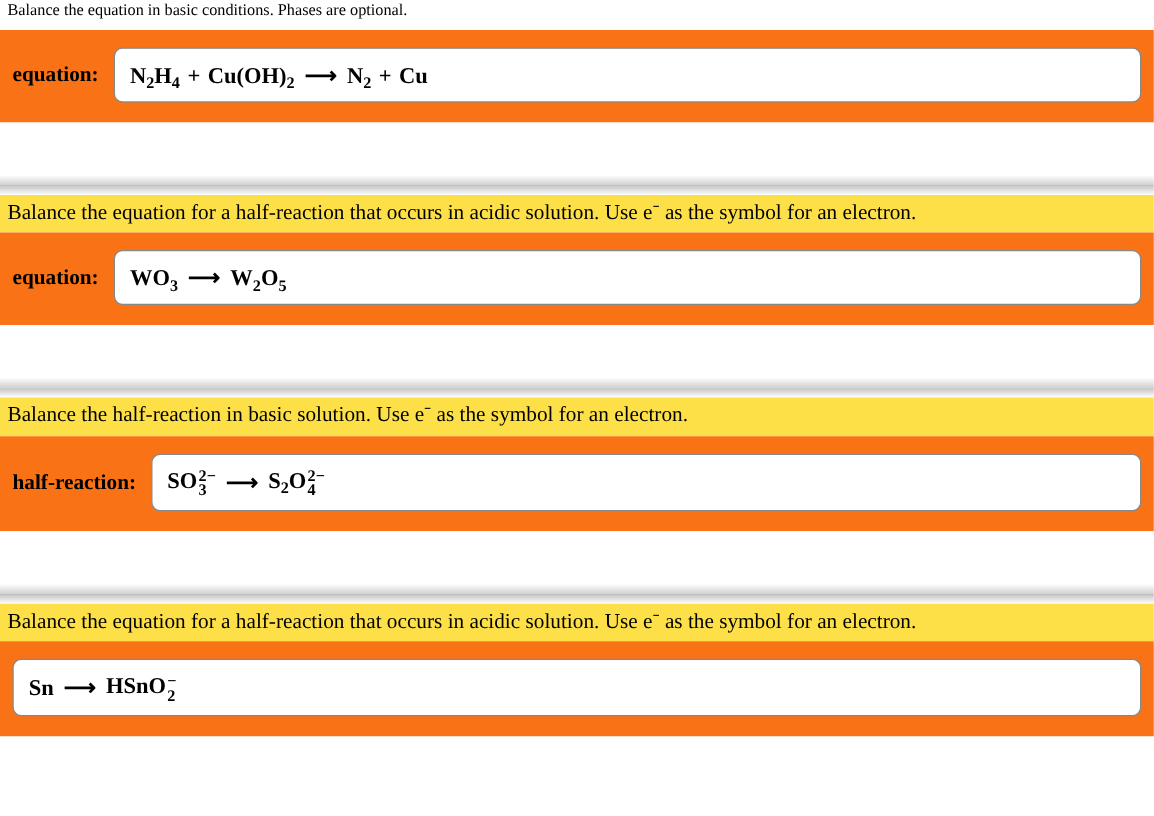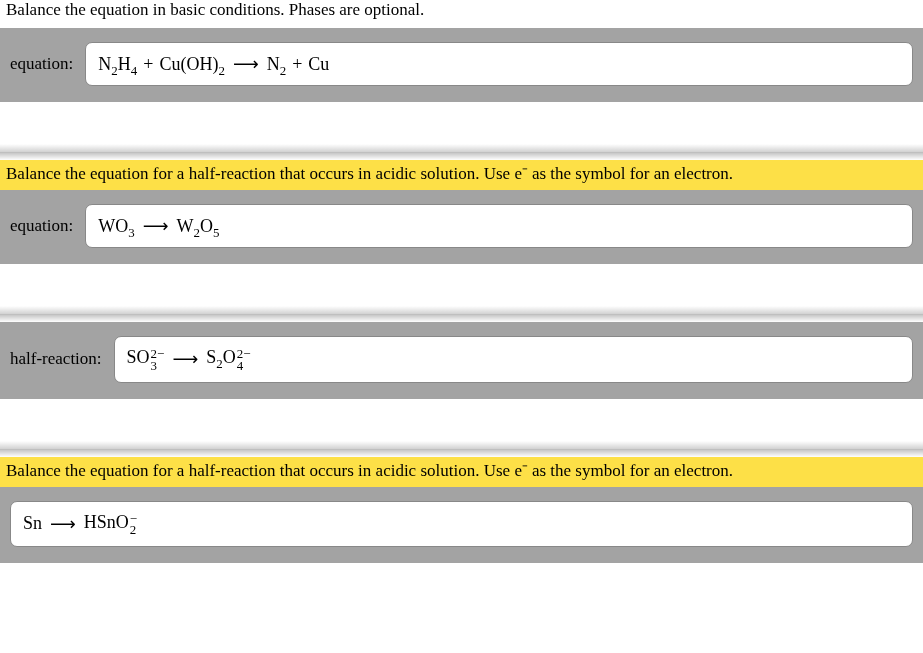--- a/index.html
+++ b/index.html
@@ -31,22 +31,23 @@
     border-top: 1px solid #bfbfbf;
   }
   .shadow-up {
     height: 8px;
     background: linear-gradient(to top, rgba(0,0,0,0.18), rgba(0,0,0,0));
   }
   .equation-row {
     display: flex;
     align-items: center;
     padding: 14px 10px 16px 10px;
-    background: #a3a3a3;
+    background: #f97316;
     gap: 8px;
+    font-weight: bold;
   }
   .label {
     font-size: 17px;
     white-space: nowrap;
     padding-right: 4px;
   }
   .input-box {
     flex: 1;
     border: 1px solid #888;
     border-radius: 7px;
@@ -89,21 +90,21 @@
     align-items: flex-start;
     font-size: 0.72em;
     line-height: 0.9;
     vertical-align: 0.4em;
     margin-left: 1px;
   }
   .stack .top { }
   .stack .bot { }
   .first-header {
     padding: 0 6px 8px 6px;
-    font-size: 17px;
+    font-size: 13px;
   }
 </style>
 </head>
 <body>
 
 <div class="section">
   <div class="first-header">Balance the equation in basic conditions. Phases are optional.</div>
   <div class="equation-row">
     <span class="label">equation:</span>
     <div class="input-box">
@@ -134,20 +135,21 @@
         <span class="unit"><span>W</span><sub>2</sub><span>O</span><sub>5</sub></span>
       </span>
     </div>
   </div>
   <div class="section-gap"></div>
   <div class="shadow-up"></div>
 </div>
 
 <div class="section">
   <div class="shadow-divider"></div>
+  <div class="section-header">Balance the half-reaction in basic solution. Use e⁻ as the symbol for an electron.</div>
   <div class="equation-row">
     <span class="label">half-reaction:</span>
     <div class="input-box">
       <span class="chem">
         <span class="unit"><span>SO</span><span class="stack">
               <span class="top">2−</span>
               <span class="bot">3</span>
             </span></span>
         <span class="arrow">⟶</span>
         <span class="unit"><span>S</span><sub>2</sub><span>O</span><span class="stack">

